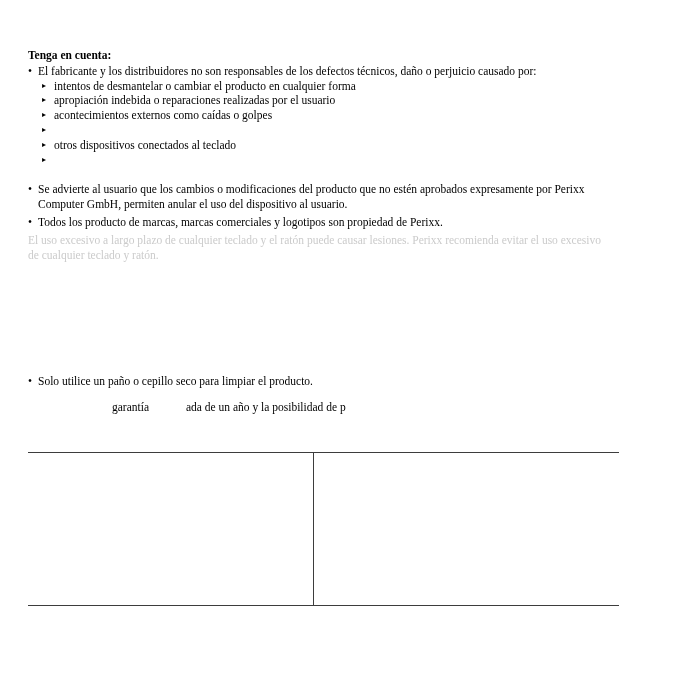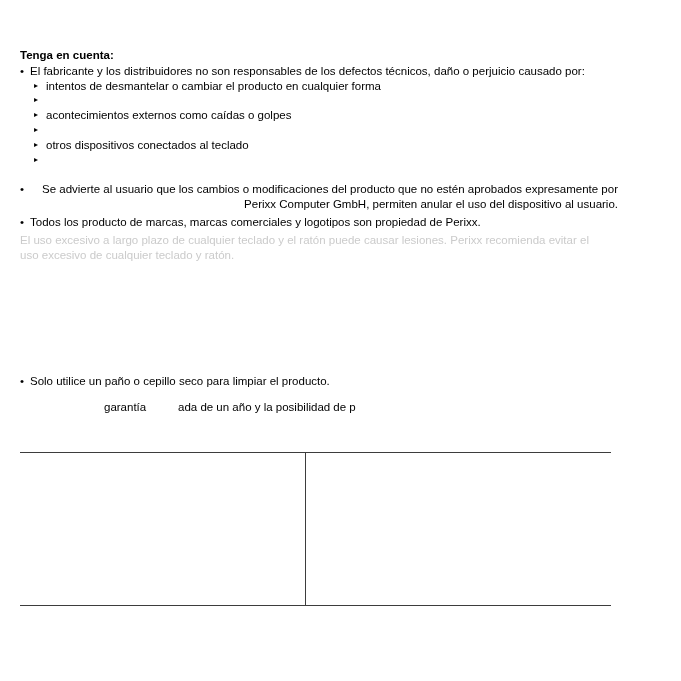--- a/index.html
+++ b/index.html
@@ -5,47 +5,47 @@
   html, body {
     margin: 0;
     padding: 0;
     background: #ffffff;
   }
   .page {
     position: relative;
     width: 681px;
     height: 681px;
     background: #ffffff;
-    font-family: Liberation Sans, sans-serif;
+    font-family: Liberation Serif, serif;
     font-size: 11.5px;
     line-height: 14.8px;
     color: #000000;
     box-sizing: border-box;
-    padding: 48px 30px 0 20px;
+    padding: 48px 30px 0 28px;
     overflow: hidden;
   }
   .heading {
     font-weight: bold;
     margin: 0 0 1px 0;
     font-size: 11.5px;
   }
   .bullet-row {
     display: flex;
     align-items: flex-start;
     margin: 0;
   }
   .bullet-row .marker {
     flex: 0 0 10px;
     width: 10px;
   }
   .bullet-row .btext {
     flex: 1 1 auto;
   }
   .liability-text { max-width: 562px; }
-  .modifications-text { max-width: 588px; text-align: right; }
+  .modifications-text { max-width: 588px; }
   .warning-text { max-width: 580px; }
   .sub-list { margin: 0; padding: 0; }
   .sub-row {
     display: flex;
     align-items: flex-start;
     padding-left: 14px;
   }
   .sub-row .sub-marker {
     flex: 0 0 12px;
     width: 12px;
@@ -102,20 +102,21 @@
     <div class="btext liability-text">El fabricante y los distribuidores no son responsables de los defectos técnicos, daño o perjuicio causado por:</div>
   </div>
 
   <div class="sub-list">
     <div class="sub-row">
       <span class="sub-marker">▸</span>
       <span>intentos de desmantelar o cambiar el producto en cualquier forma</span>
     </div>
     <div class="sub-row">
       <span class="sub-marker">▸</span>
+      <span>apropiación indebida o reparaciones realizadas por el usuario</span>
     </div>
     <div class="sub-row">
       <span class="sub-marker">▸</span>
       <span>acontecimientos externos como caídas o golpes</span>
     </div>
     <div class="sub-row">
       <span class="sub-marker">▸</span>
     </div>
     <div class="sub-row">
       <span class="sub-marker">▸</span>

